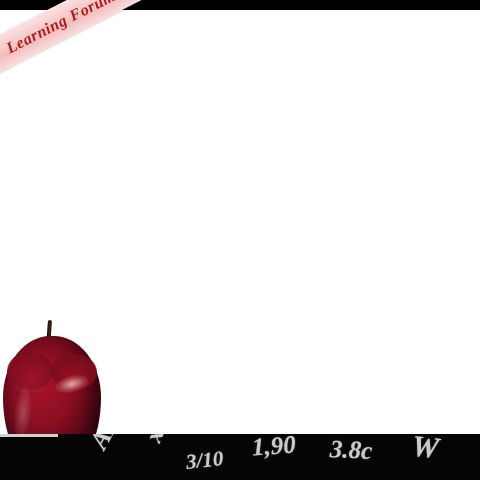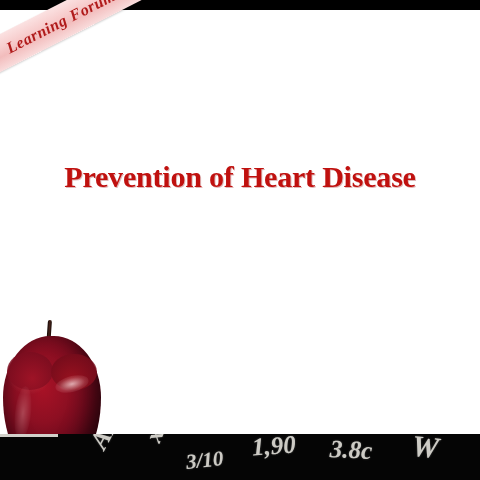--- a/index.html
+++ b/index.html
@@ -181,21 +181,20 @@
 <div id="slide">
 
   <div class="top-bar"></div>
 
   <div class="ribbon-wrap">
     <div class="ribbon">
       <span class="ribbon-text">Learning Forum</span>
     </div>
   </div>
 
-  <div class="title">Prevention of Heart Disease</div>
 
   <div class="apple">
     <div class="apple-stem"></div>
     <div class="apple-body">
       <div class="apple-lobe-l"></div>
       <div class="apple-lobe-r"></div>
       <div class="apple-shine"></div>
       <div class="apple-shine2"></div>
       <div class="apple-base"></div>
     </div>

